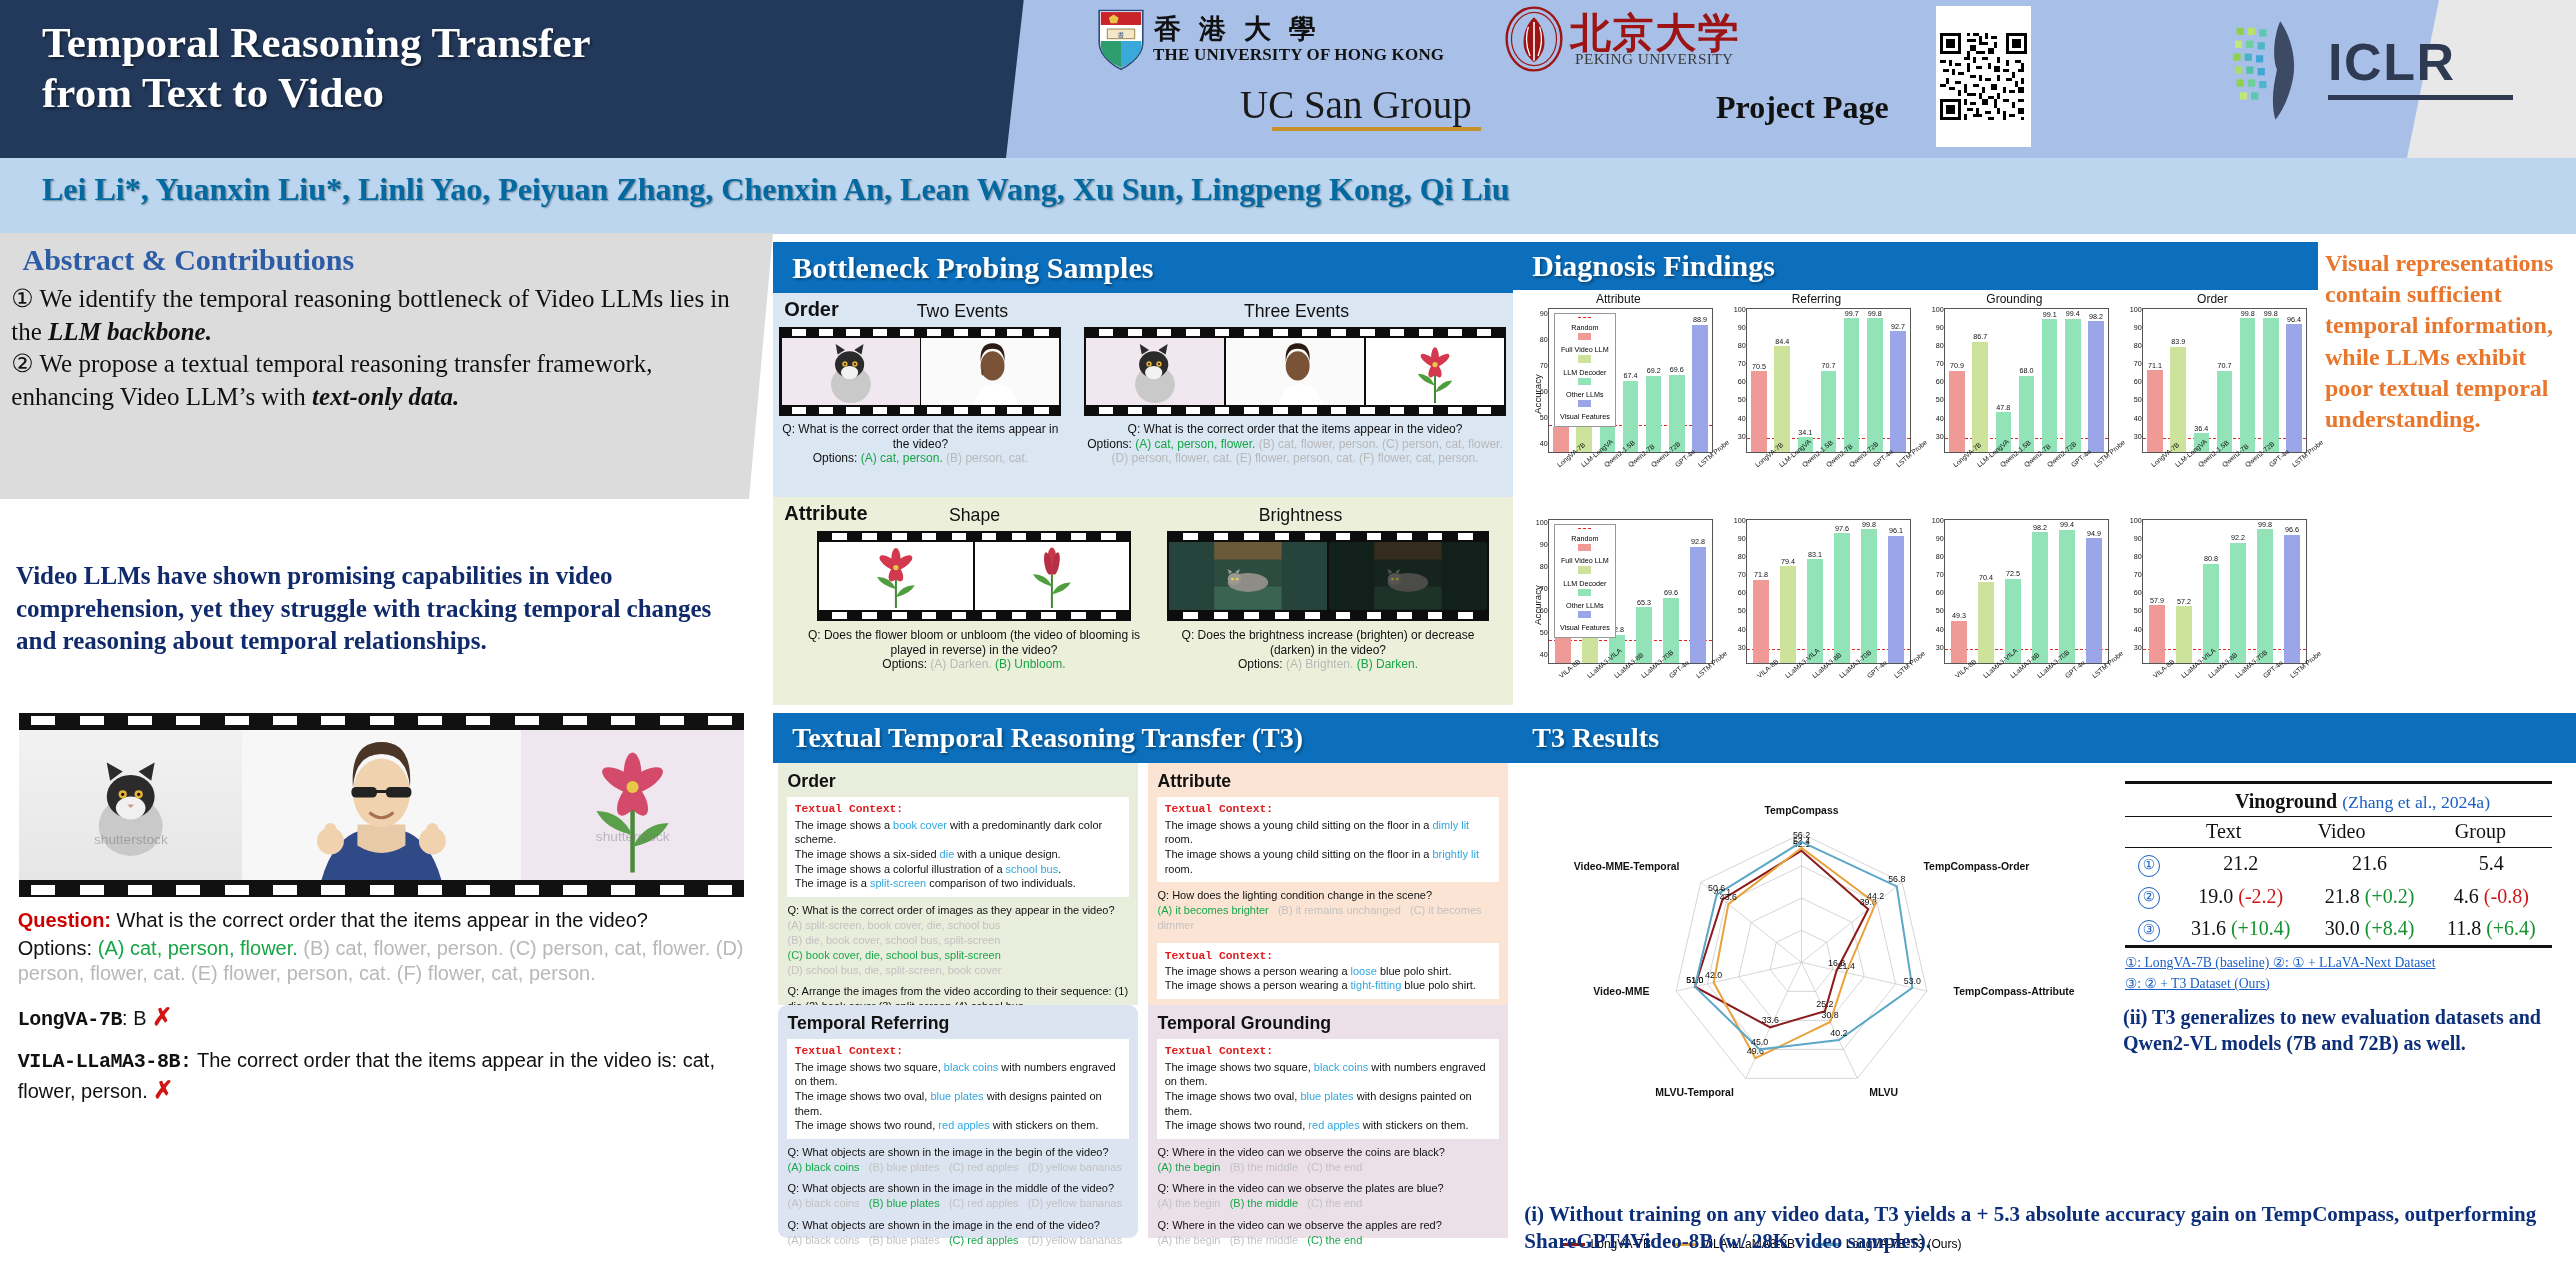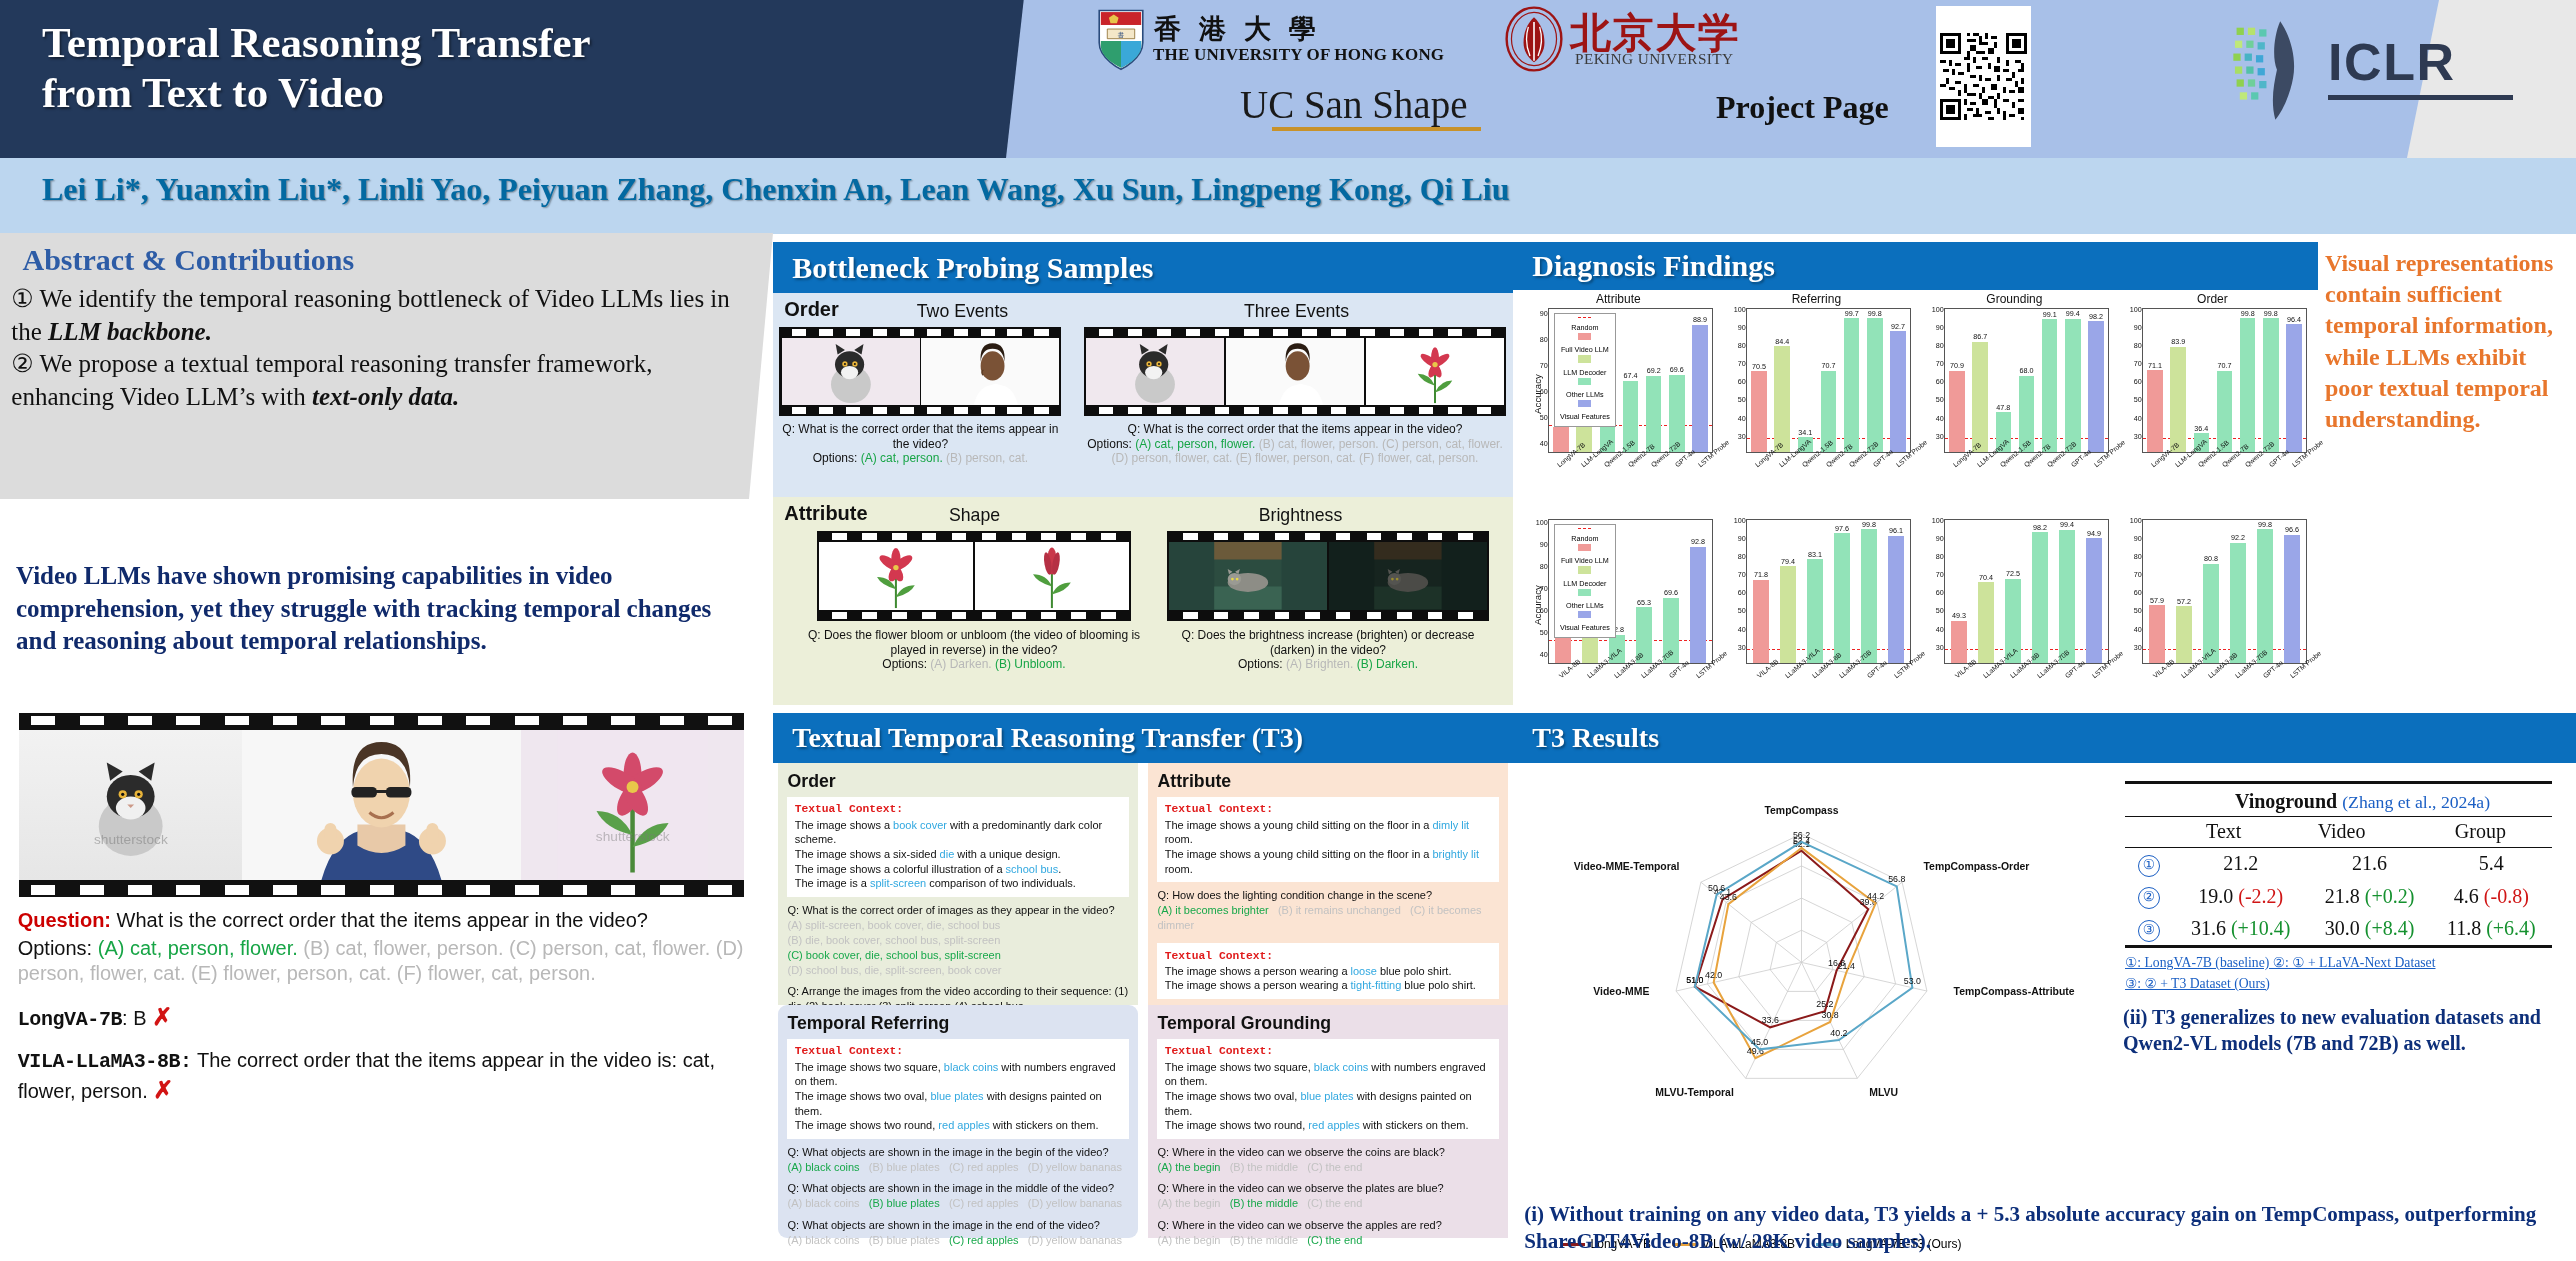--- a/index.html
+++ b/index.html
@@ -209,21 +209,21 @@
       <ellipse cx="37" cy="41" rx="34" ry="39" fill="none" stroke="#9d1414" stroke-width="3"></ellipse>
       <ellipse cx="37" cy="41" rx="28" ry="33" fill="none" stroke="#9d1414" stroke-width="1.5"></ellipse>
       <path d="M37 14 c-9 8 -13 20 -13 32 c0 9 5 18 13 24 c8 -6 13 -15 13 -24 c0 -12 -4 -24 -13 -32 z" fill="#9d1414"></path>
       <path d="M37 20 v48" stroke="#fff" stroke-width="2"></path>
       <path d="M30 26 c-3 10 -3 24 2 36" stroke="#fff" stroke-width="1.6" fill="none"></path>
       <path d="M44 26 c3 10 3 24 -2 36" stroke="#fff" stroke-width="1.6" fill="none"></path>
     </svg>
     <div class="pku-cn">北京大学</div>
     <div class="pku-en">PEKING UNIVERSITY</div>
 
-    <div class="ucsd">UC San Shape</div>
+    <div class="ucsd">UC San Group</div>
     <div class="ucsd-rule"></div>
 
     <div class="projpage">Project Page</div>
 
     <div class="qr">
       <svg viewBox="0 0 29 29" width="87" height="133" shape-rendering="crispEdges">
         <rect width="29" height="29" fill="#fff"></rect>
         <g fill="#000">
           <rect x="0" y="0" width="7" height="7"></rect>
             <rect x="1" y="1" width="5" height="5" fill="#fff"></rect>

